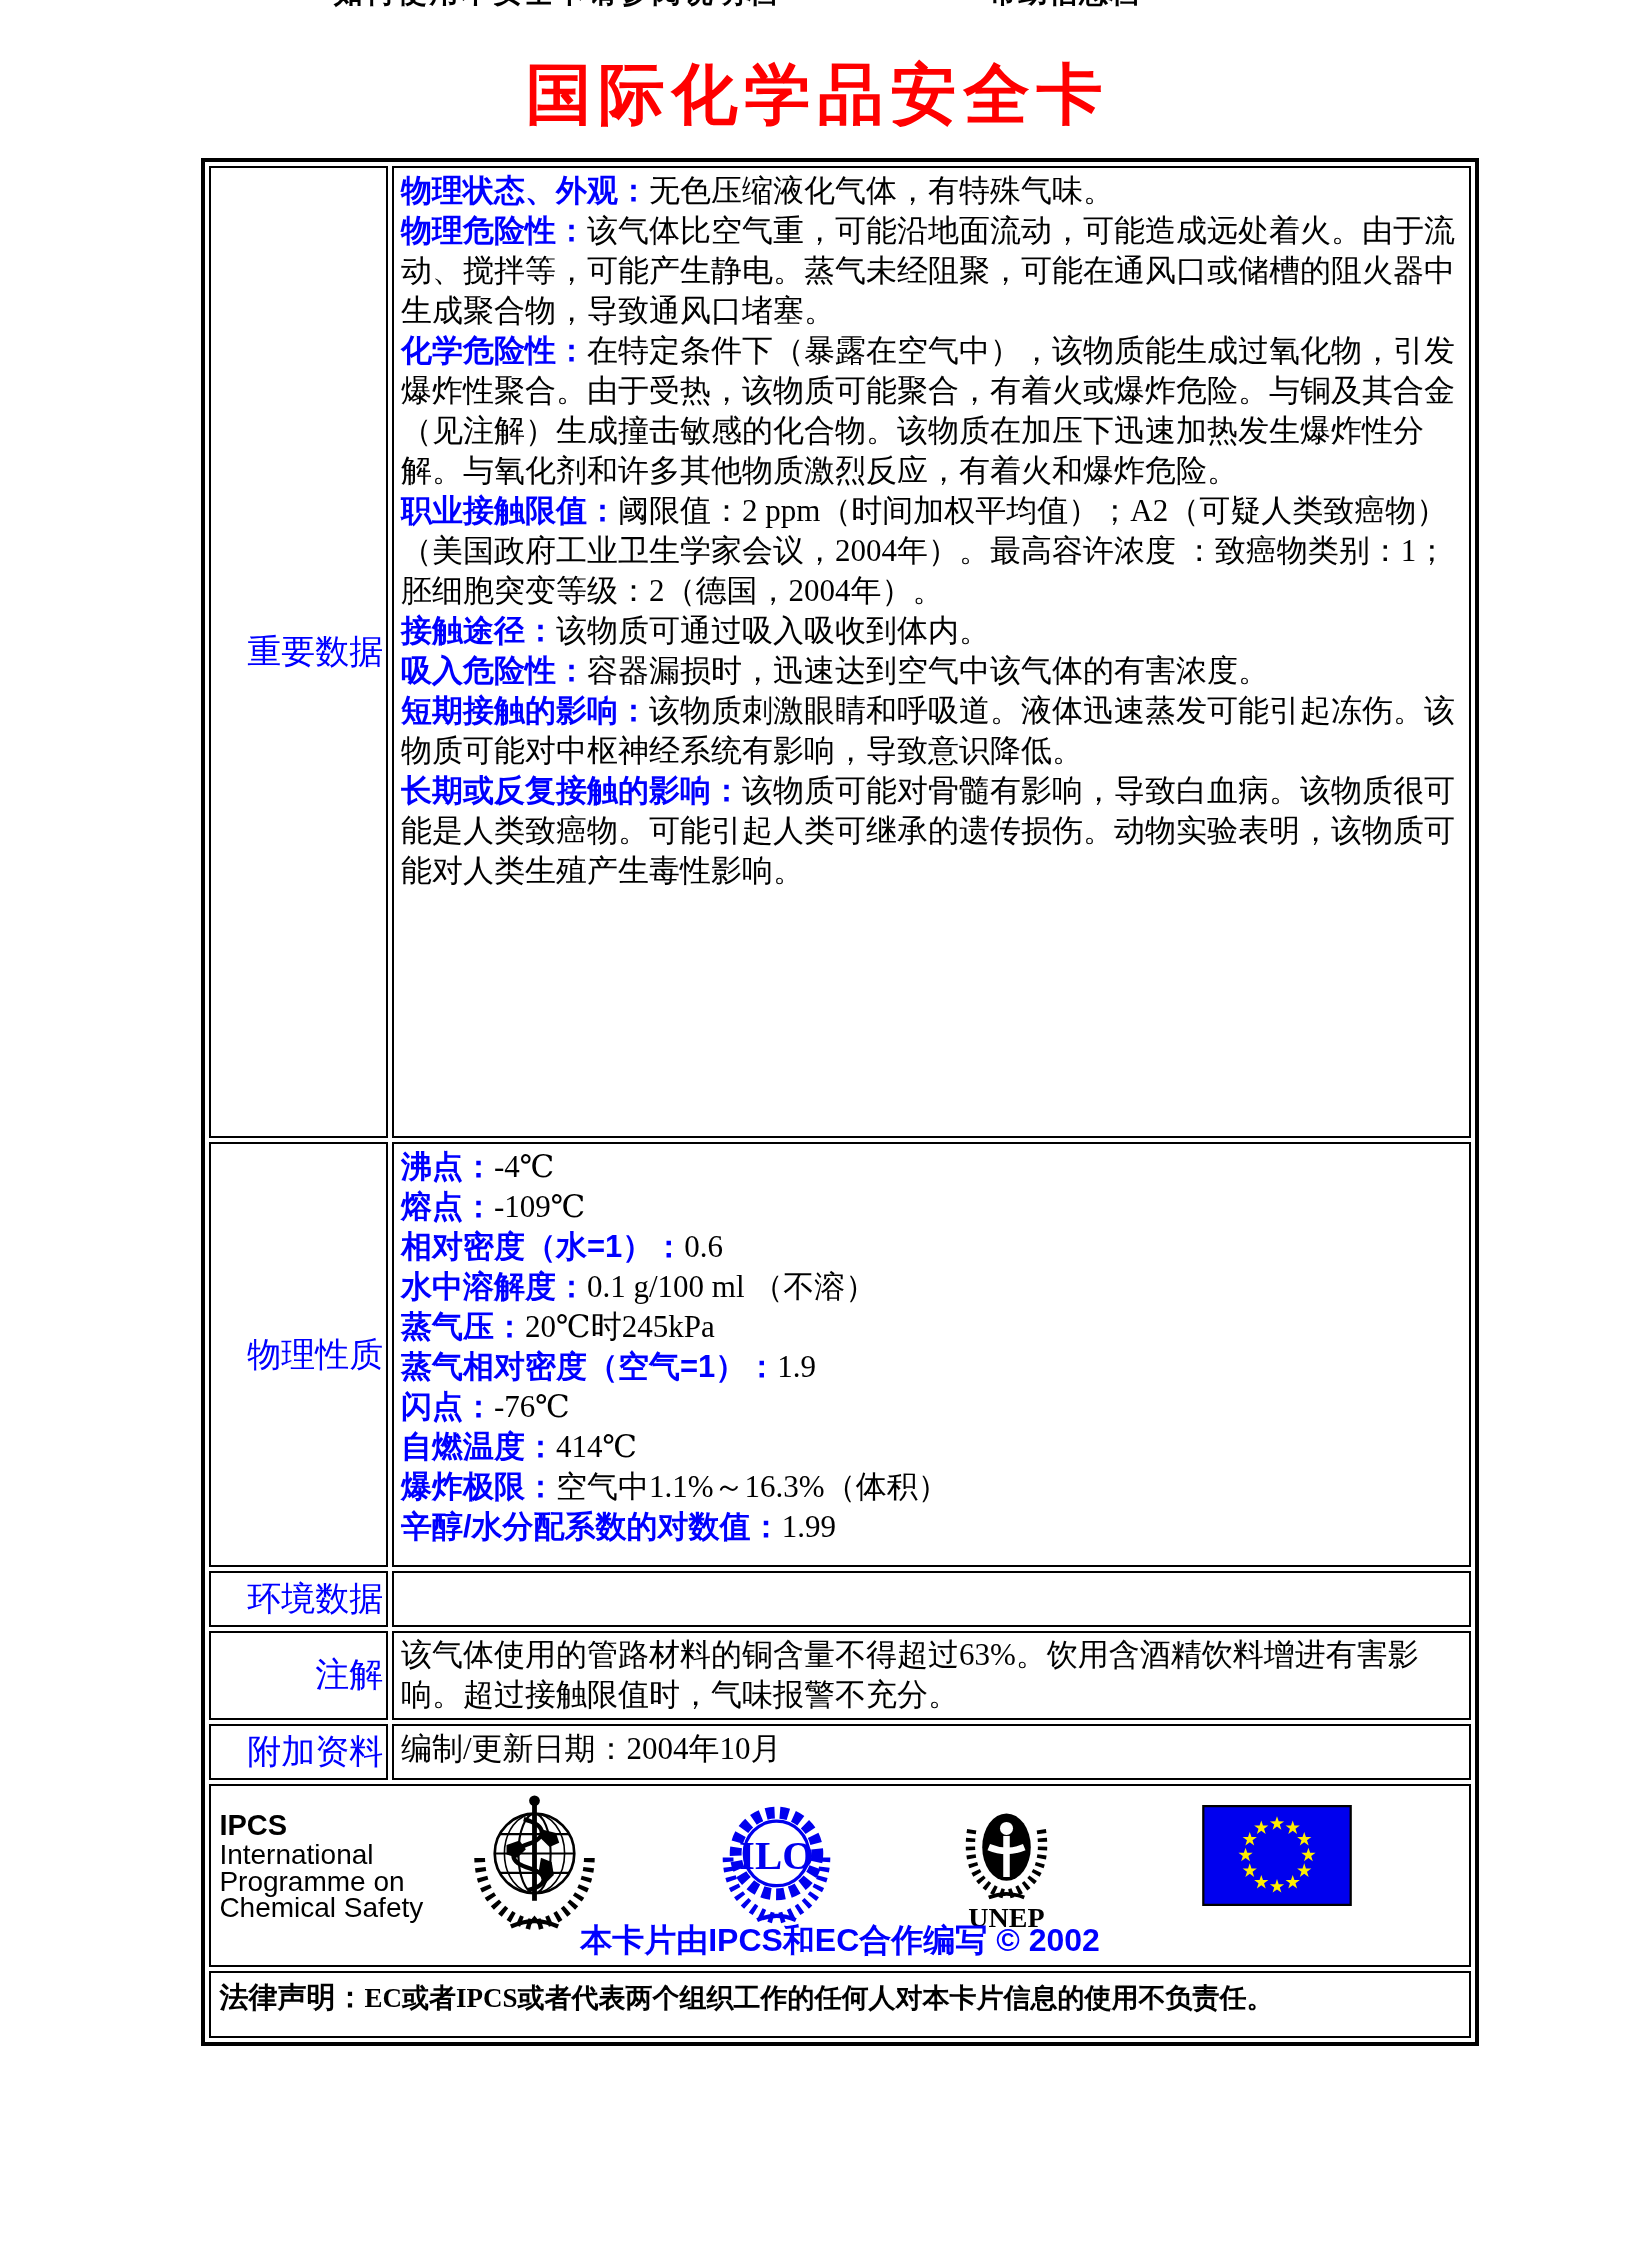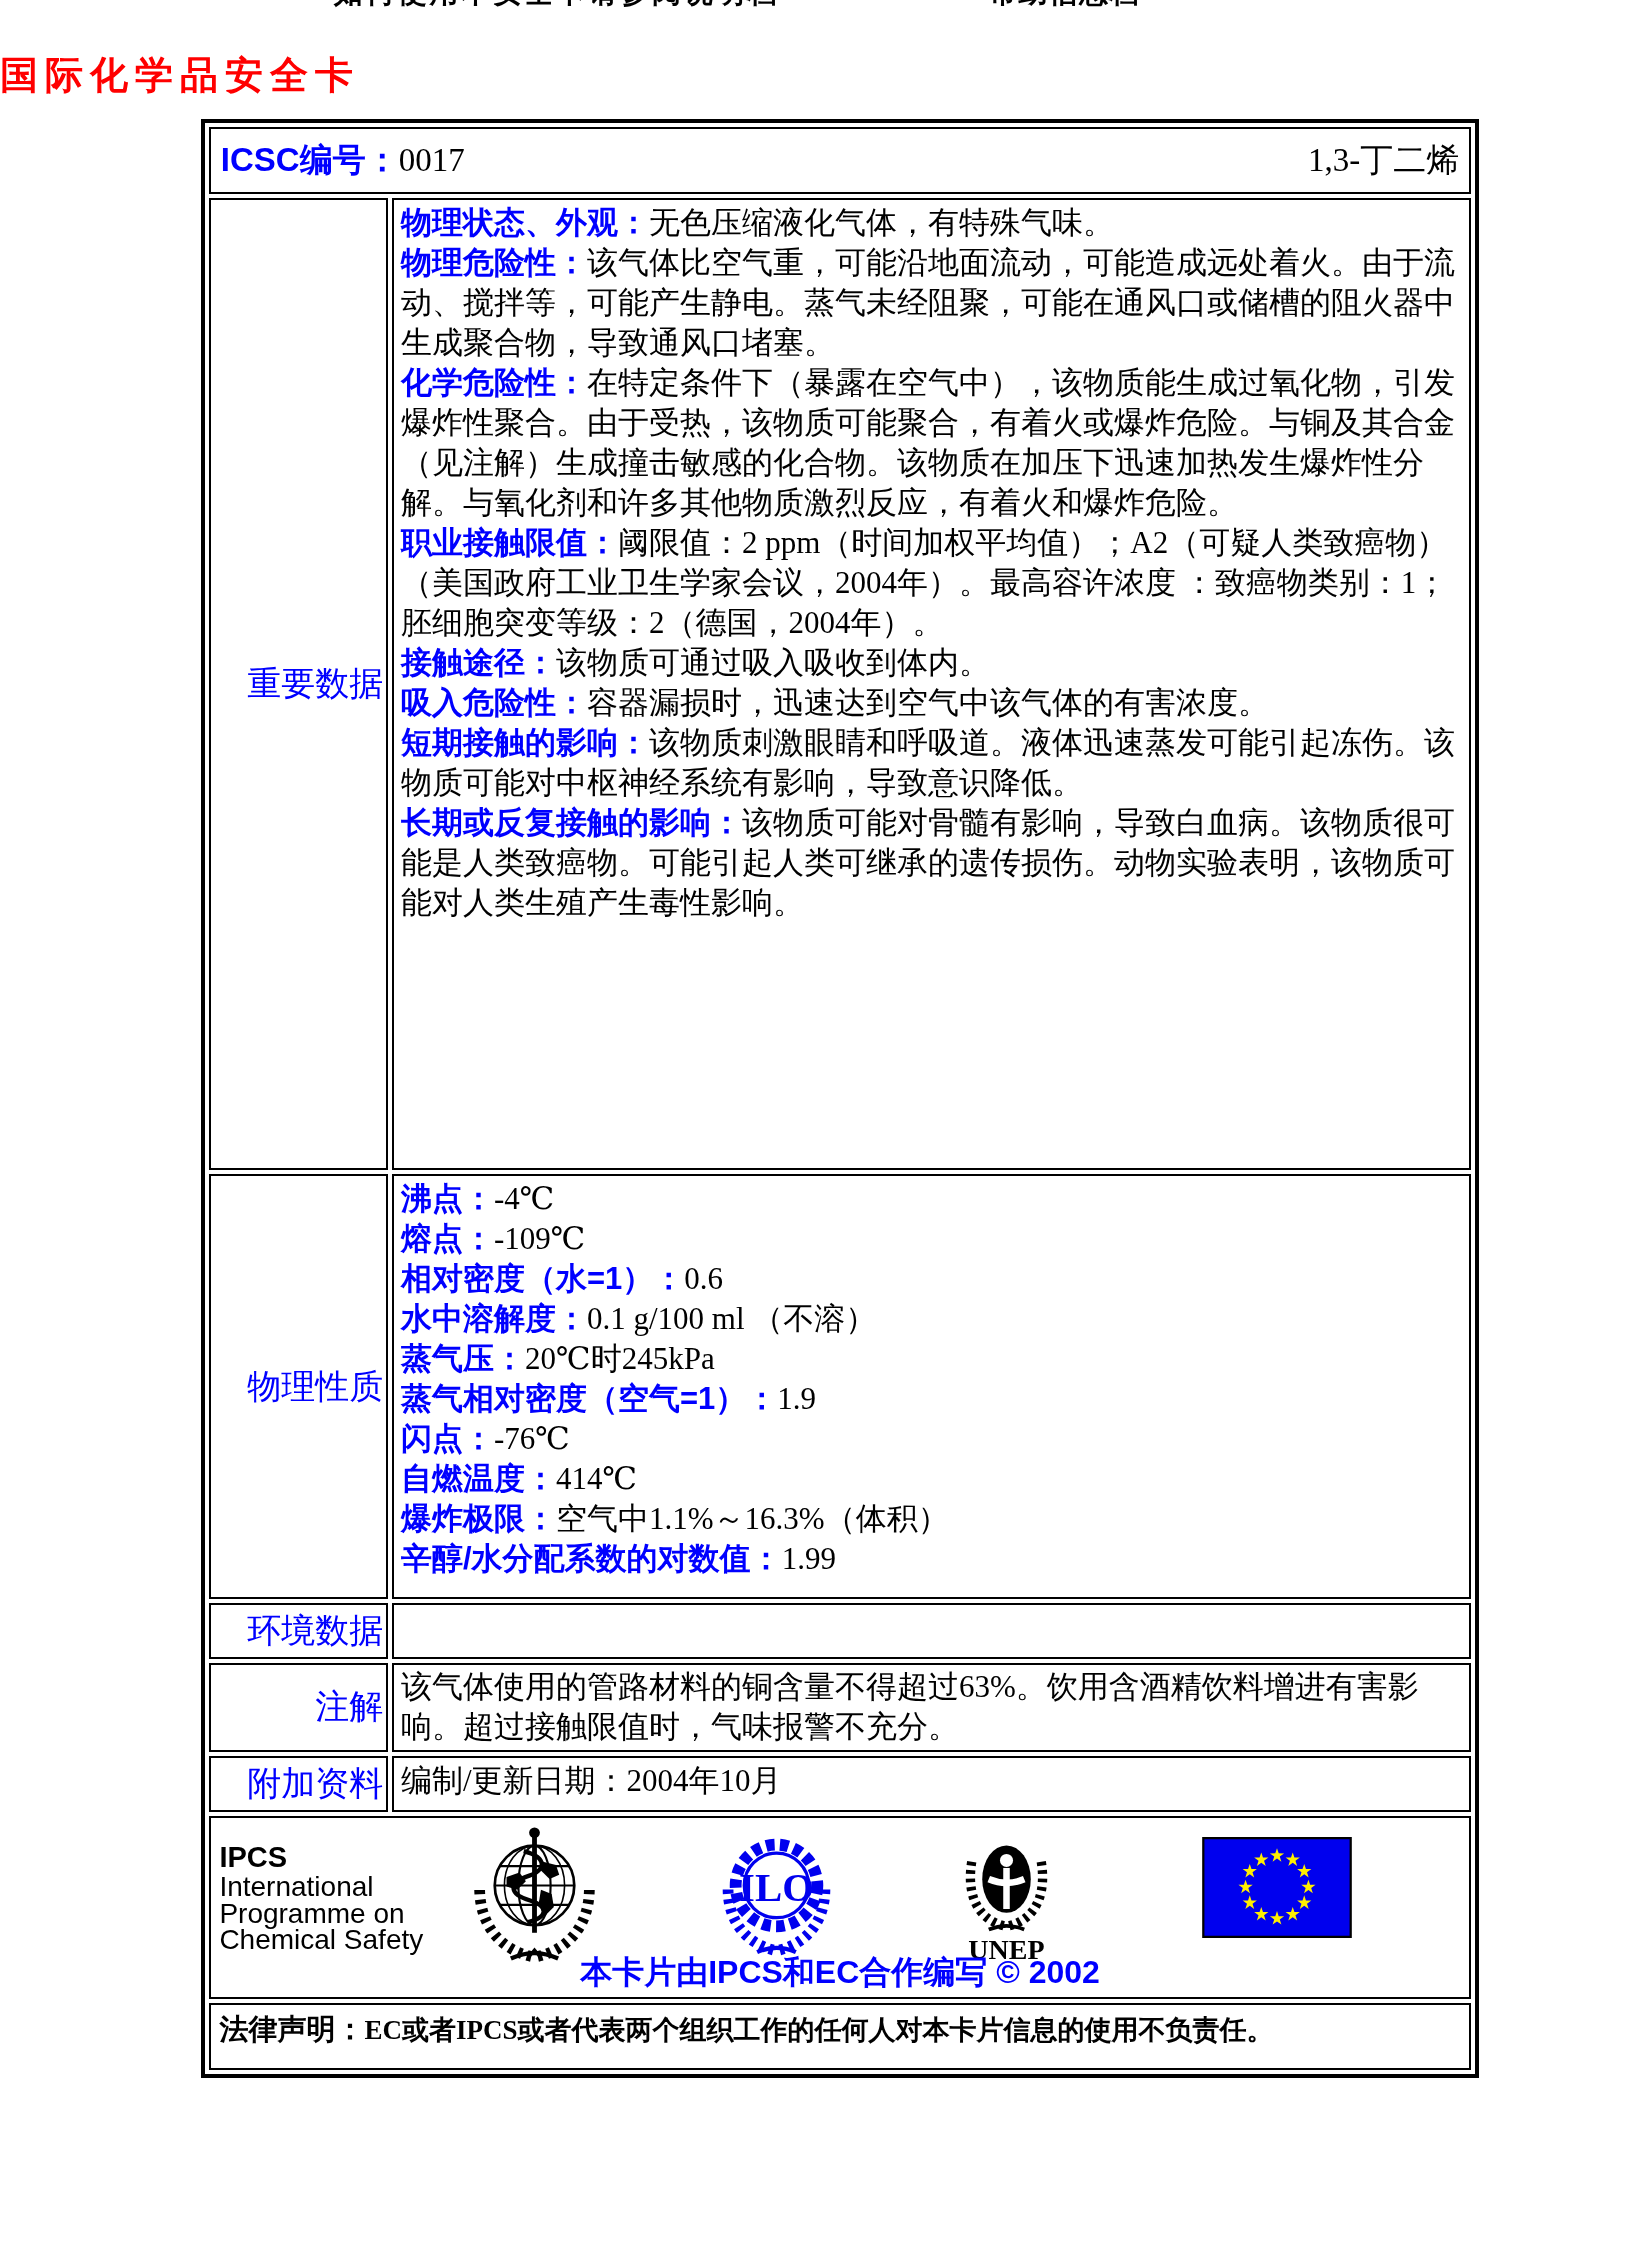--- a/index.html
+++ b/index.html
@@ -28,22 +28,23 @@
     font-size: 29px;
     line-height: 29px;
     white-space: nowrap;
     color:#000;
   }
   .clip-left  { left: 334px; letter-spacing: 2.8px; }
   .clip-right { left: 988px; letter-spacing: 1.4px; }
 
   .page-title {
     margin: 50px 0 0 0;
+    text-align: center;
     color: #ff0000;
-    font-size: 38px;
+    font-size: 66px;
     font-weight: bold;
     letter-spacing: 7px;
     font-family: "Liberation Serif", "DejaVu Serif", serif;
   }
 
   table.card {
     margin: 18px 0 0 201px;
     width: 1278px;
     border: 4.2px solid #000;
     border-collapse: separate;
@@ -131,29 +132,20 @@
 
 <div class="page-title">国际化学品安全卡</div>
 
 <table class="card">
   <colgroup>
       <col style="width:179px">
       <col>
     </colgroup>
 
   <tbody>
-      <tr>
-    <td class="header-cell" colspan="2">
-      <div class="hdr-flex">
-        <div class="hdr-left"><span class="blue-label">ICSC编号：</span><span class="black-val">0017</span>
-        </div>
-        <div class="hdr-right black-val">1,3-丁二烯</div>
-      </div>
-    </td>
-  </tr>
 
   <tr>
     <td class="label-cell">重要数据</td>
     <td class="content-cell" style="height:972px">
       <div class="pair"><span class="blue-label">物理状态、外观：</span><span>无色压缩液化气体，有特殊气味。</span></div>
       <div class="pair"><span class="blue-label">物理危险性：</span><span>该气体比空气重，可能沿地面流动，可能造成远处着火。由于流动、搅拌等，可能产生静电。蒸气未经阻聚，可能在通风口或储槽的阻火器中生成聚合物，导致通风口堵塞。</span></div>
       <div class="pair"><span class="blue-label">化学危险性：</span><span>在特定条件下（暴露在空气中），该物质能生成过氧化物，引发爆炸性聚合。由于受热，该物质可能聚合，有着火或爆炸危险。与铜及其合金（见注解）生成撞击敏感的化合物。该物质在加压下迅速加热发生爆炸性分解。与氧化剂和许多其他物质激烈反应，有着火和爆炸危险。</span></div>
       <div class="pair"><span class="blue-label">职业接触限值：</span><span>阈限值：2 ppm（时间加权平均值）；A2（可疑人类致癌物）（美国政府工业卫生学家会议，2004年）。最高容许浓度 ：致癌物类别：1；胚细胞突变等级：2（德国，2004年）。</span></div>
       <div class="pair"><span class="blue-label">接触途径：</span><span>该物质可通过吸入吸收到体内。</span></div>
       <div class="pair"><span class="blue-label">吸入危险性：</span><span>容器漏损时，迅速达到空气中该气体的有害浓度。</span></div>

